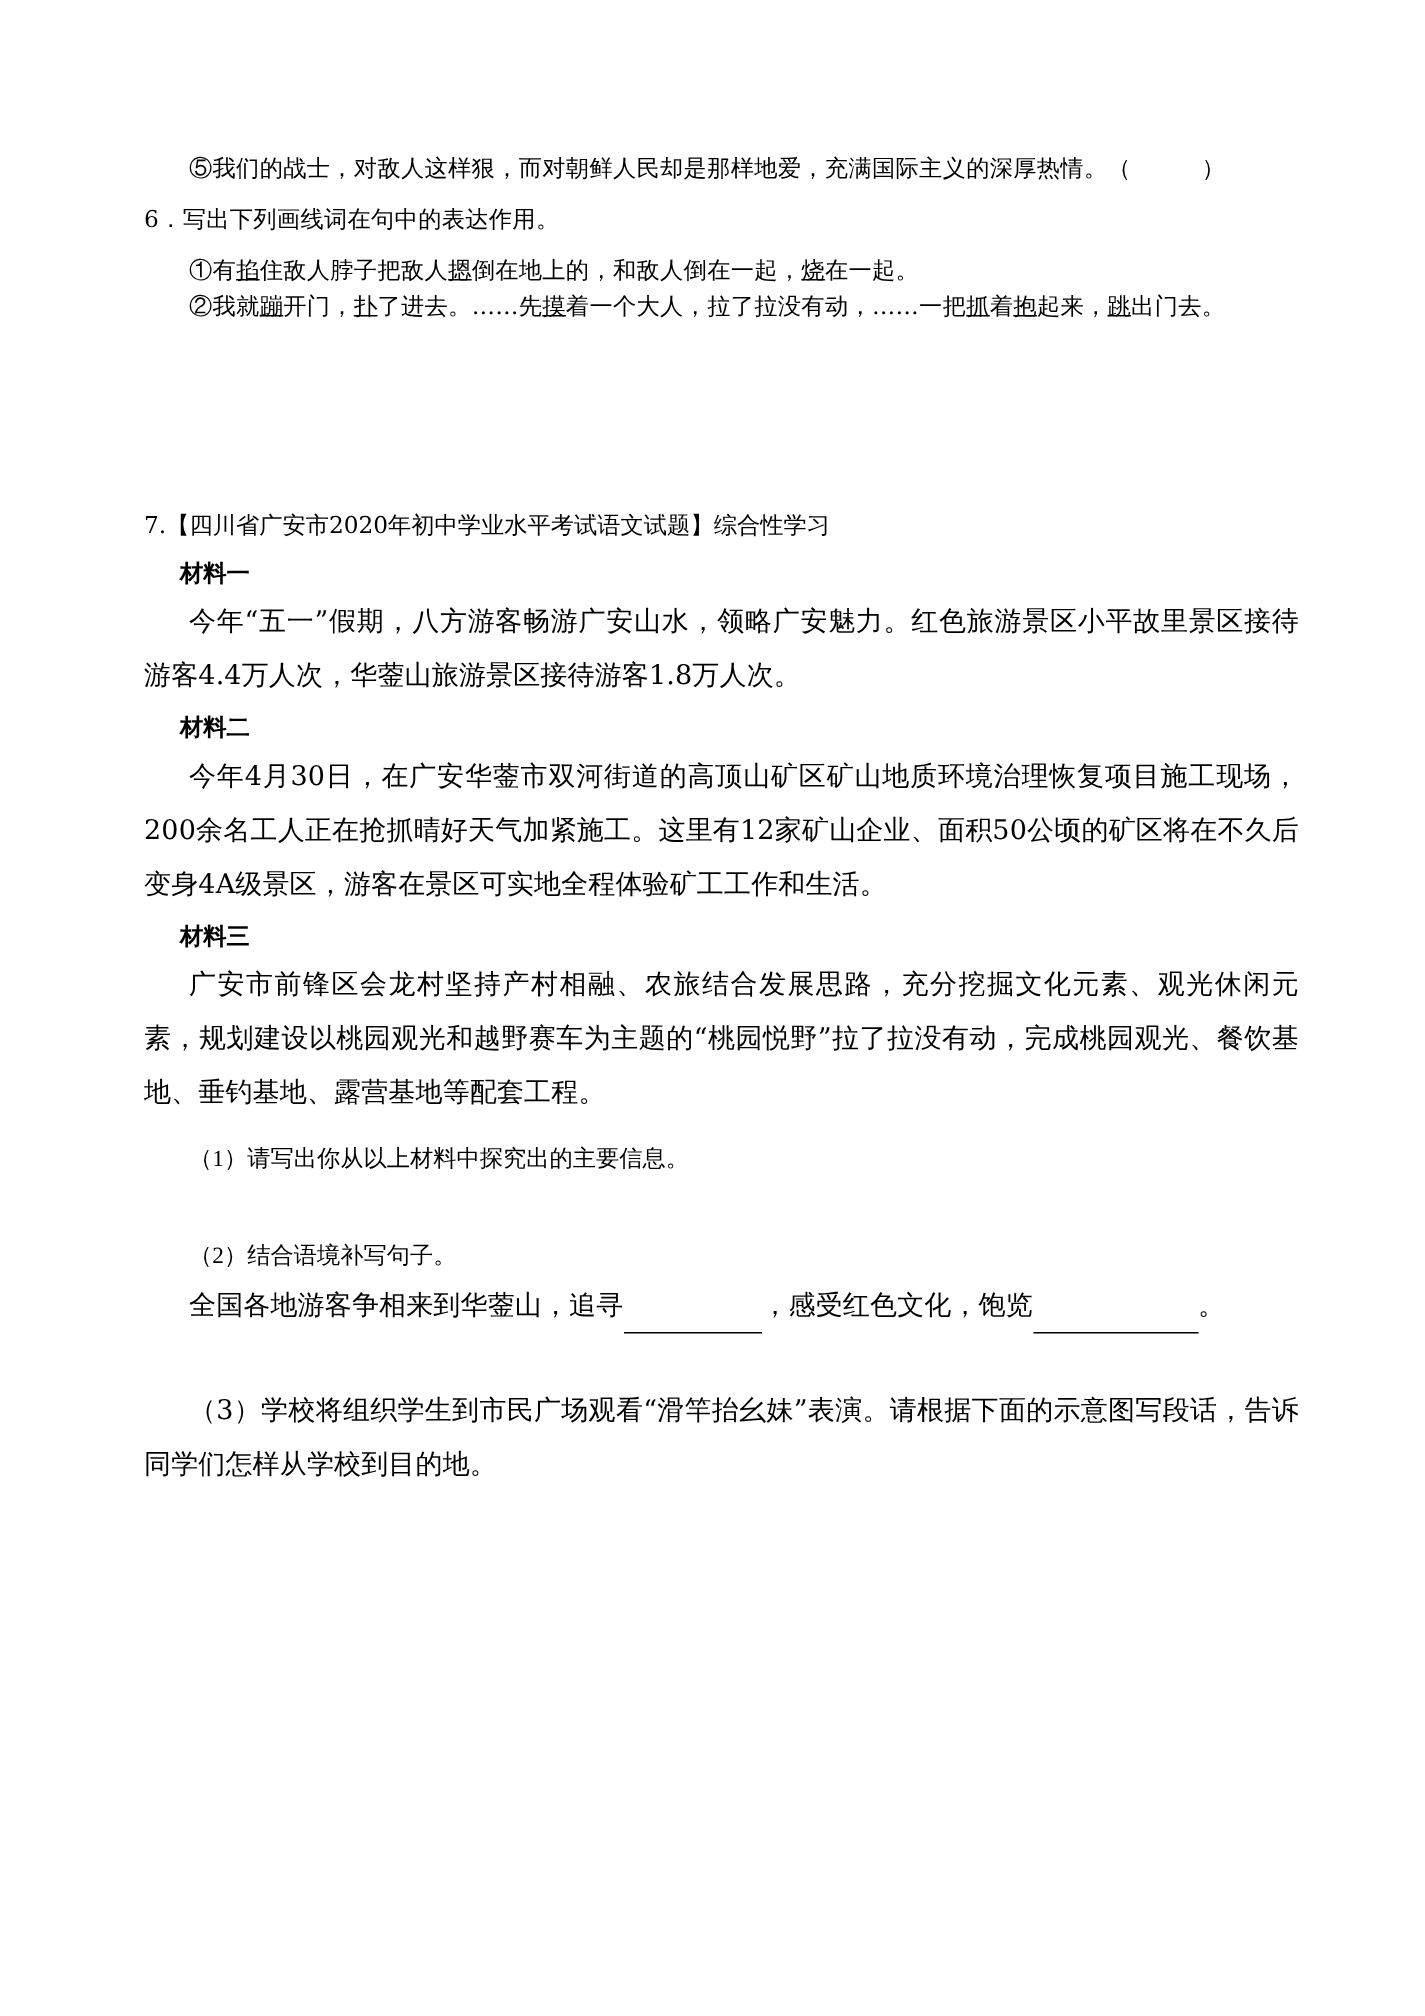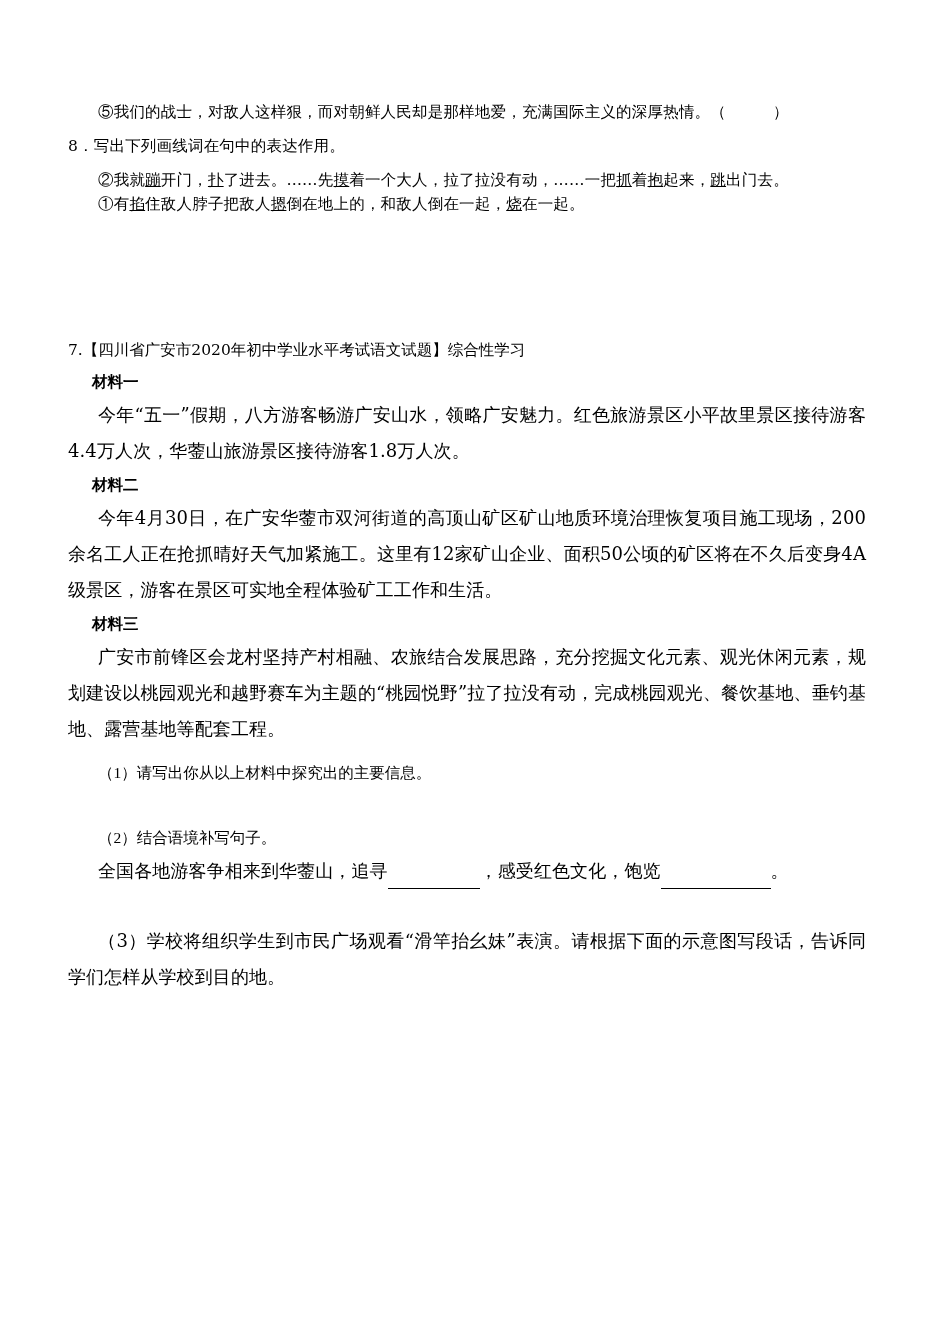--- a/index.html
+++ b/index.html
@@ -13,21 +13,21 @@
     font-family: "DejaVu Serif", "Liberation Serif", serif;
     color: #000000;
     position: relative;
     overflow: hidden;
   }
   .page {
     position: relative;
     width: 950px;
     height: 1344px;
     box-sizing: border-box;
-    padding: 100px 84px 40px 68px;
+    padding: 100px 84px 40px 96px;
   }
   .line {
     font-size: 15.5px;
     line-height: 1.55;
     letter-spacing: 0.2px;
     white-space: nowrap;
   }
   .para {
     font-size: 18px;
     line-height: 2.0;
@@ -67,30 +67,30 @@
 </style>
 </head>
 <body>
 
 <div class="page">
 
   <div class="line indent1">⑤我们的战士，对敌人这样狠，而对朝鲜人民却是那样地爱，充满国际主义的深厚热情。（　　　）</div>
 
   <div class="gap-sm"></div>
 
-  <div class="line">8．写出下列画线词在句中的表达作用。</div>
+  <div class="line">6．写出下列画线词在句中的表达作用。</div>
 
   <div class="gap-sm"></div>
 
   <div class="line indent1">
-    <span>②我就</span><span class="u">蹦</span><span>开门，</span><span class="u">扑</span><span>了进去。……先</span><span class="u">摸</span><span>着一个大人，拉了拉没有动，……一把</span><span class="u">抓</span><span>着</span><span class="u">抱</span><span>起来，</span><span class="u">跳</span><span>出门去。</span>
+    <span>①有</span><span class="u">掐</span><span>住敌人脖子把敌人</span><span class="u">摁</span><span>倒在地上的，和敌人倒在一起，</span><span class="u">烧</span><span>在一起。</span>
   </div>
 
   <div class="line indent1">
-    <span>①有</span><span class="u">掐</span><span>住敌人脖子把敌人</span><span class="u">摁</span><span>倒在地上的，和敌人倒在一起，</span><span class="u">烧</span><span>在一起。</span>
+    <span>②我就</span><span class="u">蹦</span><span>开门，</span><span class="u">扑</span><span>了进去。……先</span><span class="u">摸</span><span>着一个大人，拉了拉没有动，……一把</span><span class="u">抓</span><span>着</span><span class="u">抱</span><span>起来，</span><span class="u">跳</span><span>出门去。</span>
   </div>
 
   <div class="gap-xl"></div>
 
   <div class="head7">
     <span>7.</span><span class="bold">【四川省广安市2020年初中学业水平考试语文试题】</span><span>综合性学习</span>
   </div>
 
   <div class="mat-label">材料一</div>
   <div class="para indent2">今年“五一”假期，八方游客畅游广安山水，领略广安魅力。红色旅游景区小平故里景区接待游客4.4万人次，华蓥山旅游景区接待游客1.8万人次。</div>

